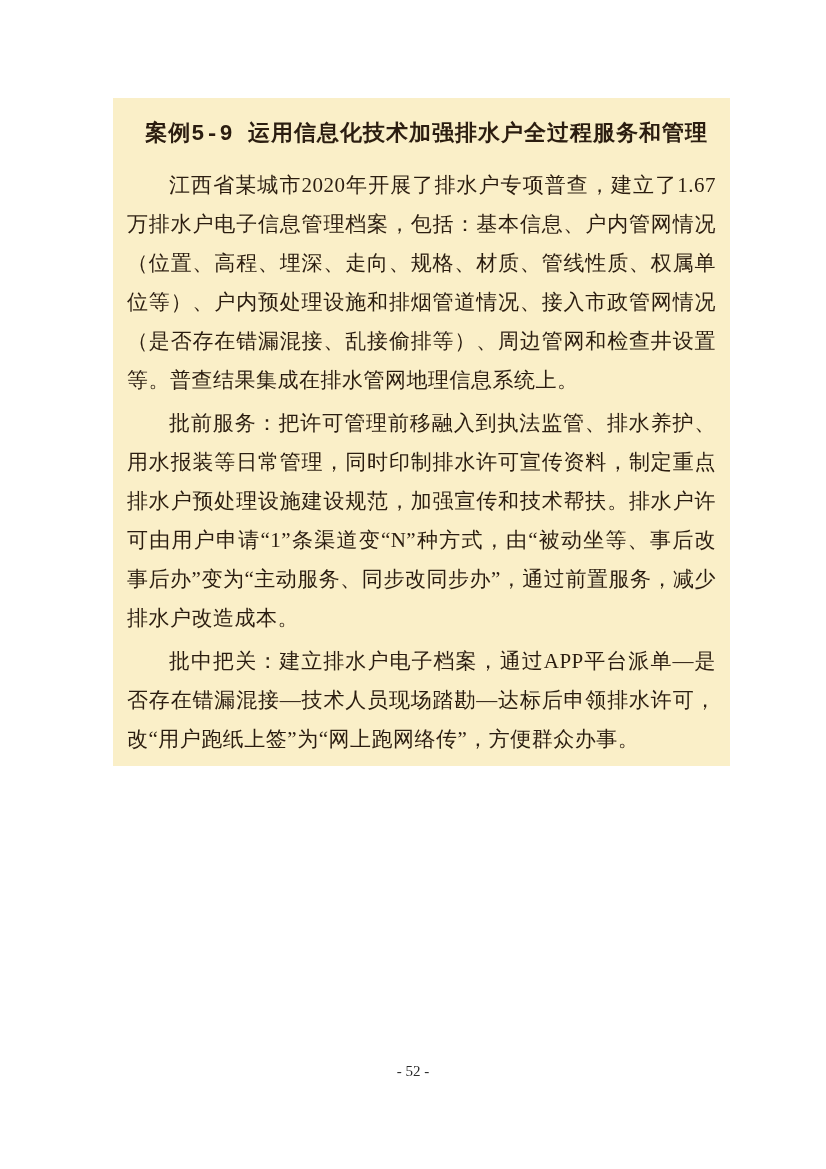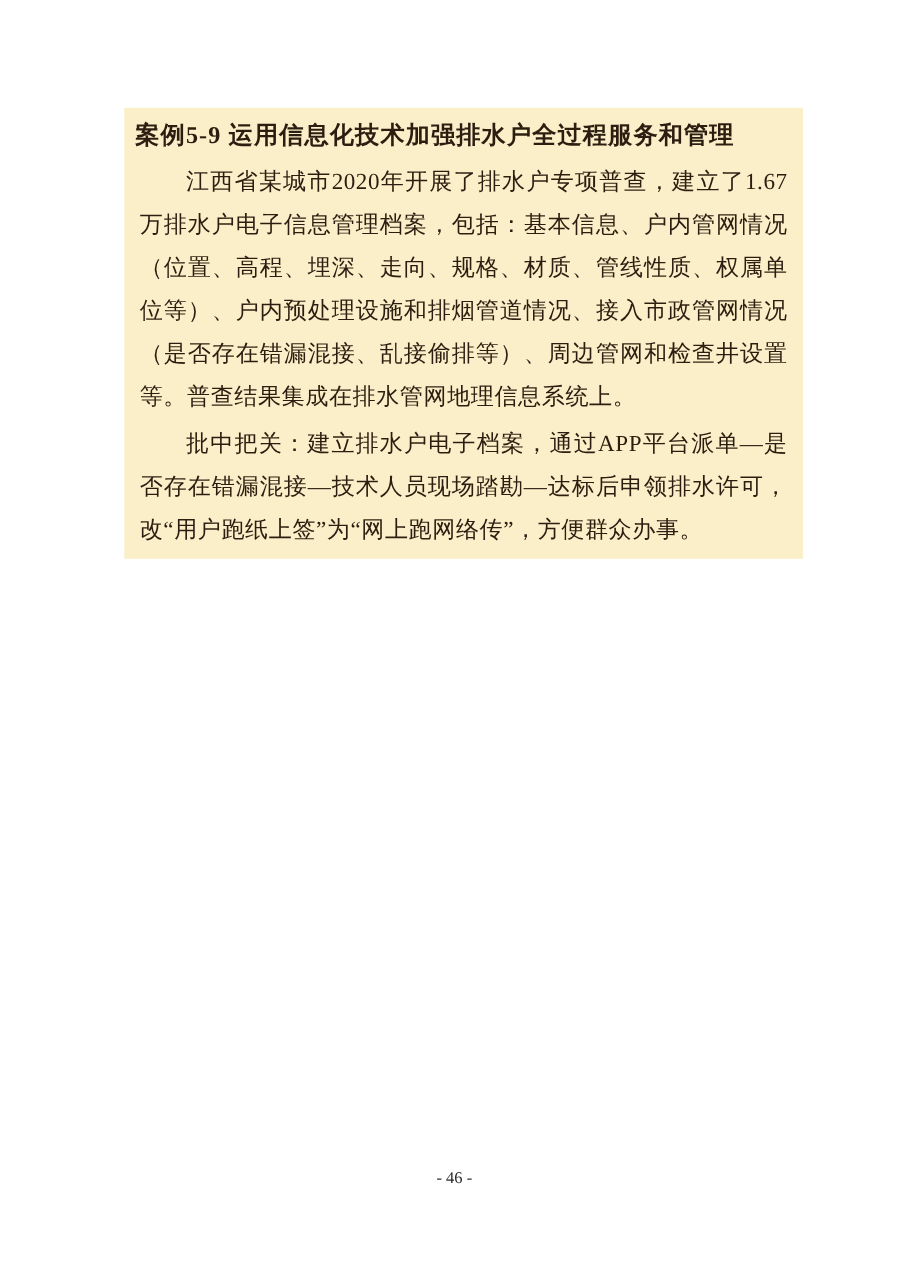--- a/index.html
+++ b/index.html
@@ -17,27 +17,28 @@
   .case-box {
     position: absolute;
     left: 113px;
     top: 98px;
     width: 597px;
     background: var(--box-bg, #FAEFC8);
     padding: 5px 10px 3px 10px;
     box-sizing: content-box;
   }
   .case-title {
-    text-align: left;
+    text-align: right;
     font-weight: bold;
     font-size: 22px;
     line-height: 39px;
     color: var(--text-color, #2B1D10);
-    margin: 0;
+    margin: 12px;
     letter-spacing: 1px;
+    font-family: Liberation Mono, monospace;
   }
   .case-para {
     margin: 4px;
     font-size: 21px;
     line-height: 39px;
     color: var(--text-color, #2B1D10);
     text-align: justify;
     text-justify: inter-character;
     text-indent: 2em;
     letter-spacing: 0.5px;
@@ -58,20 +59,21 @@
 <body>
 
 <div>
 
   <div class="case-box">
     <h1 class="case-title">案例5-9  运用信息化技术加强排水户全过程服务和管理</h1>
 
     <p class="case-para">江西省某城市2020年开展了排水户专项普查，建立了1.67万排水户电子信息管理档案，包括：基本信息、户内管网情况（位置、高程、埋深、走向、规格、材质、管线性质、权属单位等）、户内预处理设施和排烟管道情况、接入市政管网情况（是否存在错漏混接、乱接偷排等）、周边管网和检查井设置等。普查结果集成在排水管网地理信息系统上。</p>
 
 
+    <p class="case-para">批前服务：把许可管理前移融入到执法监管、排水养护、用水报装等日常管理，同时印制排水许可宣传资料，制定重点排水户预处理设施建设规范，加强宣传和技术帮扶。排水户许可由用户申请“1”条渠道变“N”种方式，由“被动坐等、事后改事后办”变为“主动服务、同步改同步办”，通过前置服务，减少排水户改造成本。</p>
 
     <p class="case-para">批中把关：建立排水户电子档案，通过APP平台派单—是否存在错漏混接—技术人员现场踏勘—达标后申领排水许可，改“用户跑纸上签”为“网上跑网络传”，方便群众办事。</p>
 
   </div>
 
-  <div class="page-footer">- 46 -</div>
+  <div class="page-footer">- 52 -</div>
 
 </div>
 
 </body></html>

